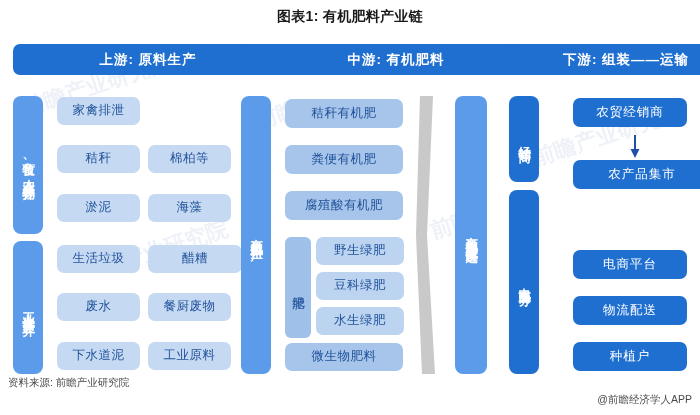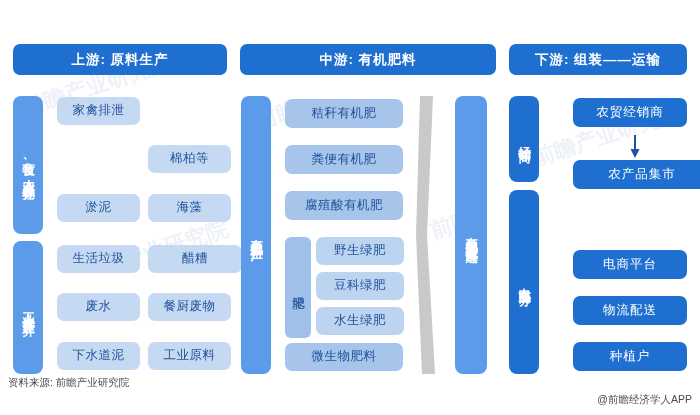--- a/index.html
+++ b/index.html
@@ -39,20 +39,21 @@
     height: 31px;
     background: #1f6fd0;
     border-radius: 7px;
     color: #ffffff;
     font-size: 13.5px;
     font-weight: bold;
     display: flex;
     align-items: center;
     justify-content: center;
     letter-spacing: 1px;
+    padding-left: 28px;
   }
   #hdr-up   { left: 13px;  top: 44px; width: 214px; }
   #hdr-mid  { left: 240px; top: 44px; width: 256px; }
   #hdr-down { left: 509px; top: 44px; width: 178px; }
 
   
   .vbar {
     position: absolute;
     border-radius: 8px;
     color: #ffffff;
@@ -173,29 +174,31 @@
 <body>
 
 <div id="chart-root">
 
   <div class="wm" style="left:20px; top:70px; transform:rotate(-18deg);">前瞻产业研究院</div>
   <div class="wm" style="left:255px; top:100px; transform:rotate(-18deg);">前瞻</div>
   <div class="wm" style="left:430px; top:210px; transform:rotate(-18deg);">前瞻</div>
   <div class="wm" style="left:120px; top:230px; transform:rotate(-18deg);">产业研究院</div>
   <div class="wm" style="left:530px; top:120px; transform:rotate(-18deg);">前瞻产业研究院</div>
 
+  <div class="chart-title">图表1: 有机肥料产业链</div>
 
   <div class="section-header" id="hdr-up">上游: 原料生产</div>
   <div class="section-header" id="hdr-mid">中游: 有机肥料</div>
   <div class="section-header" id="hdr-down">下游: 组装——运输</div>
 
   <div class="vbar vbar-light" id="vbar-animal">畜牧、农业废弃物</div>
   <div class="vbar vbar-light" id="vbar-industry">工业生活废弃</div>
 
   <div class="box box-pale" style="left:57px;  top:97px;  width:83px; height:28px;">家禽排泄</div>
+  <div class="box box-pale" style="left:57px;  top:145px; width:83px; height:28px;">秸秆</div>
   <div class="box box-pale" style="left:148px; top:145px; width:83px; height:28px;">棉柏等</div>
   <div class="box box-pale" style="left:57px;  top:194px; width:83px; height:28px;">淤泥</div>
   <div class="box box-pale" style="left:148px; top:194px; width:83px; height:28px;">海藻</div>
 
   <div class="box box-pale" style="left:57px;  top:245px; width:83px; height:28px;">生活垃圾</div>
   <div class="box box-pale" style="left:148px; top:245px; width:94px; height:28px;">醋糟</div>
   <div class="box box-pale" style="left:57px;  top:293px; width:83px; height:28px;">废水</div>
   <div class="box box-pale" style="left:148px; top:293px; width:83px; height:28px;">餐厨废物</div>
   <div class="box box-pale" style="left:57px;  top:342px; width:83px; height:28px;">下水道泥</div>
   <div class="box box-pale" style="left:148px; top:342px; width:83px; height:28px;">工业原料</div>

